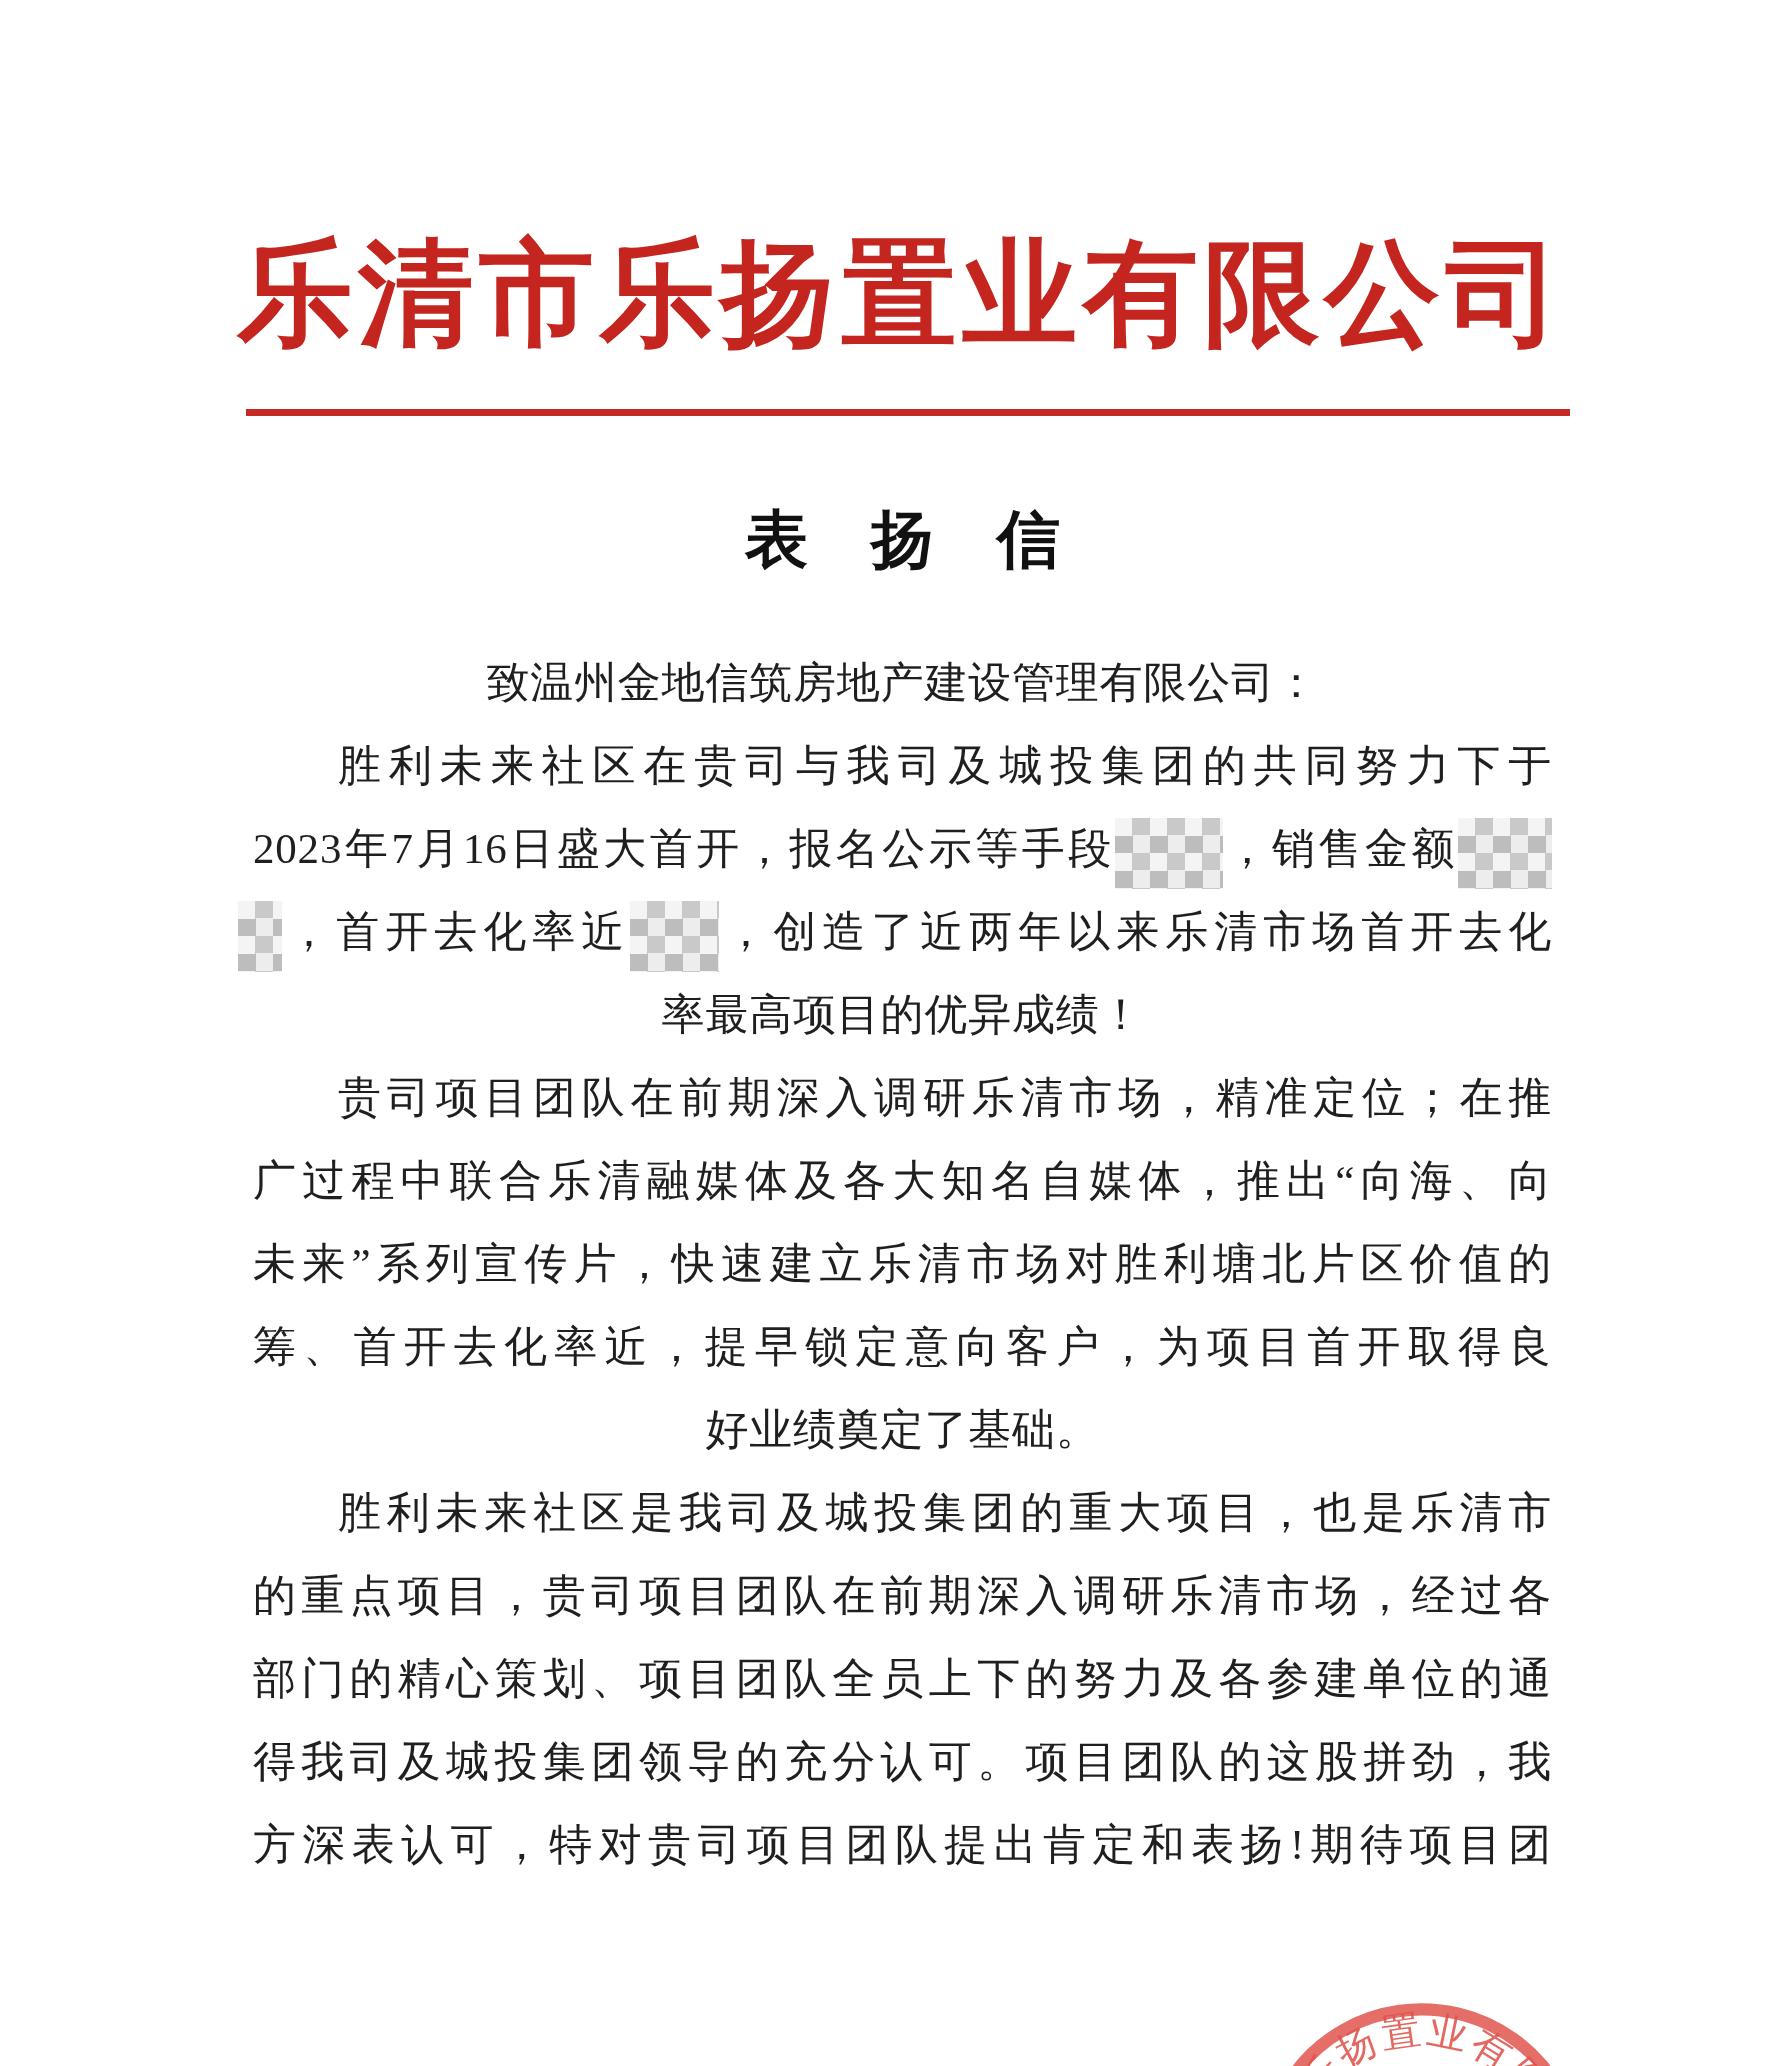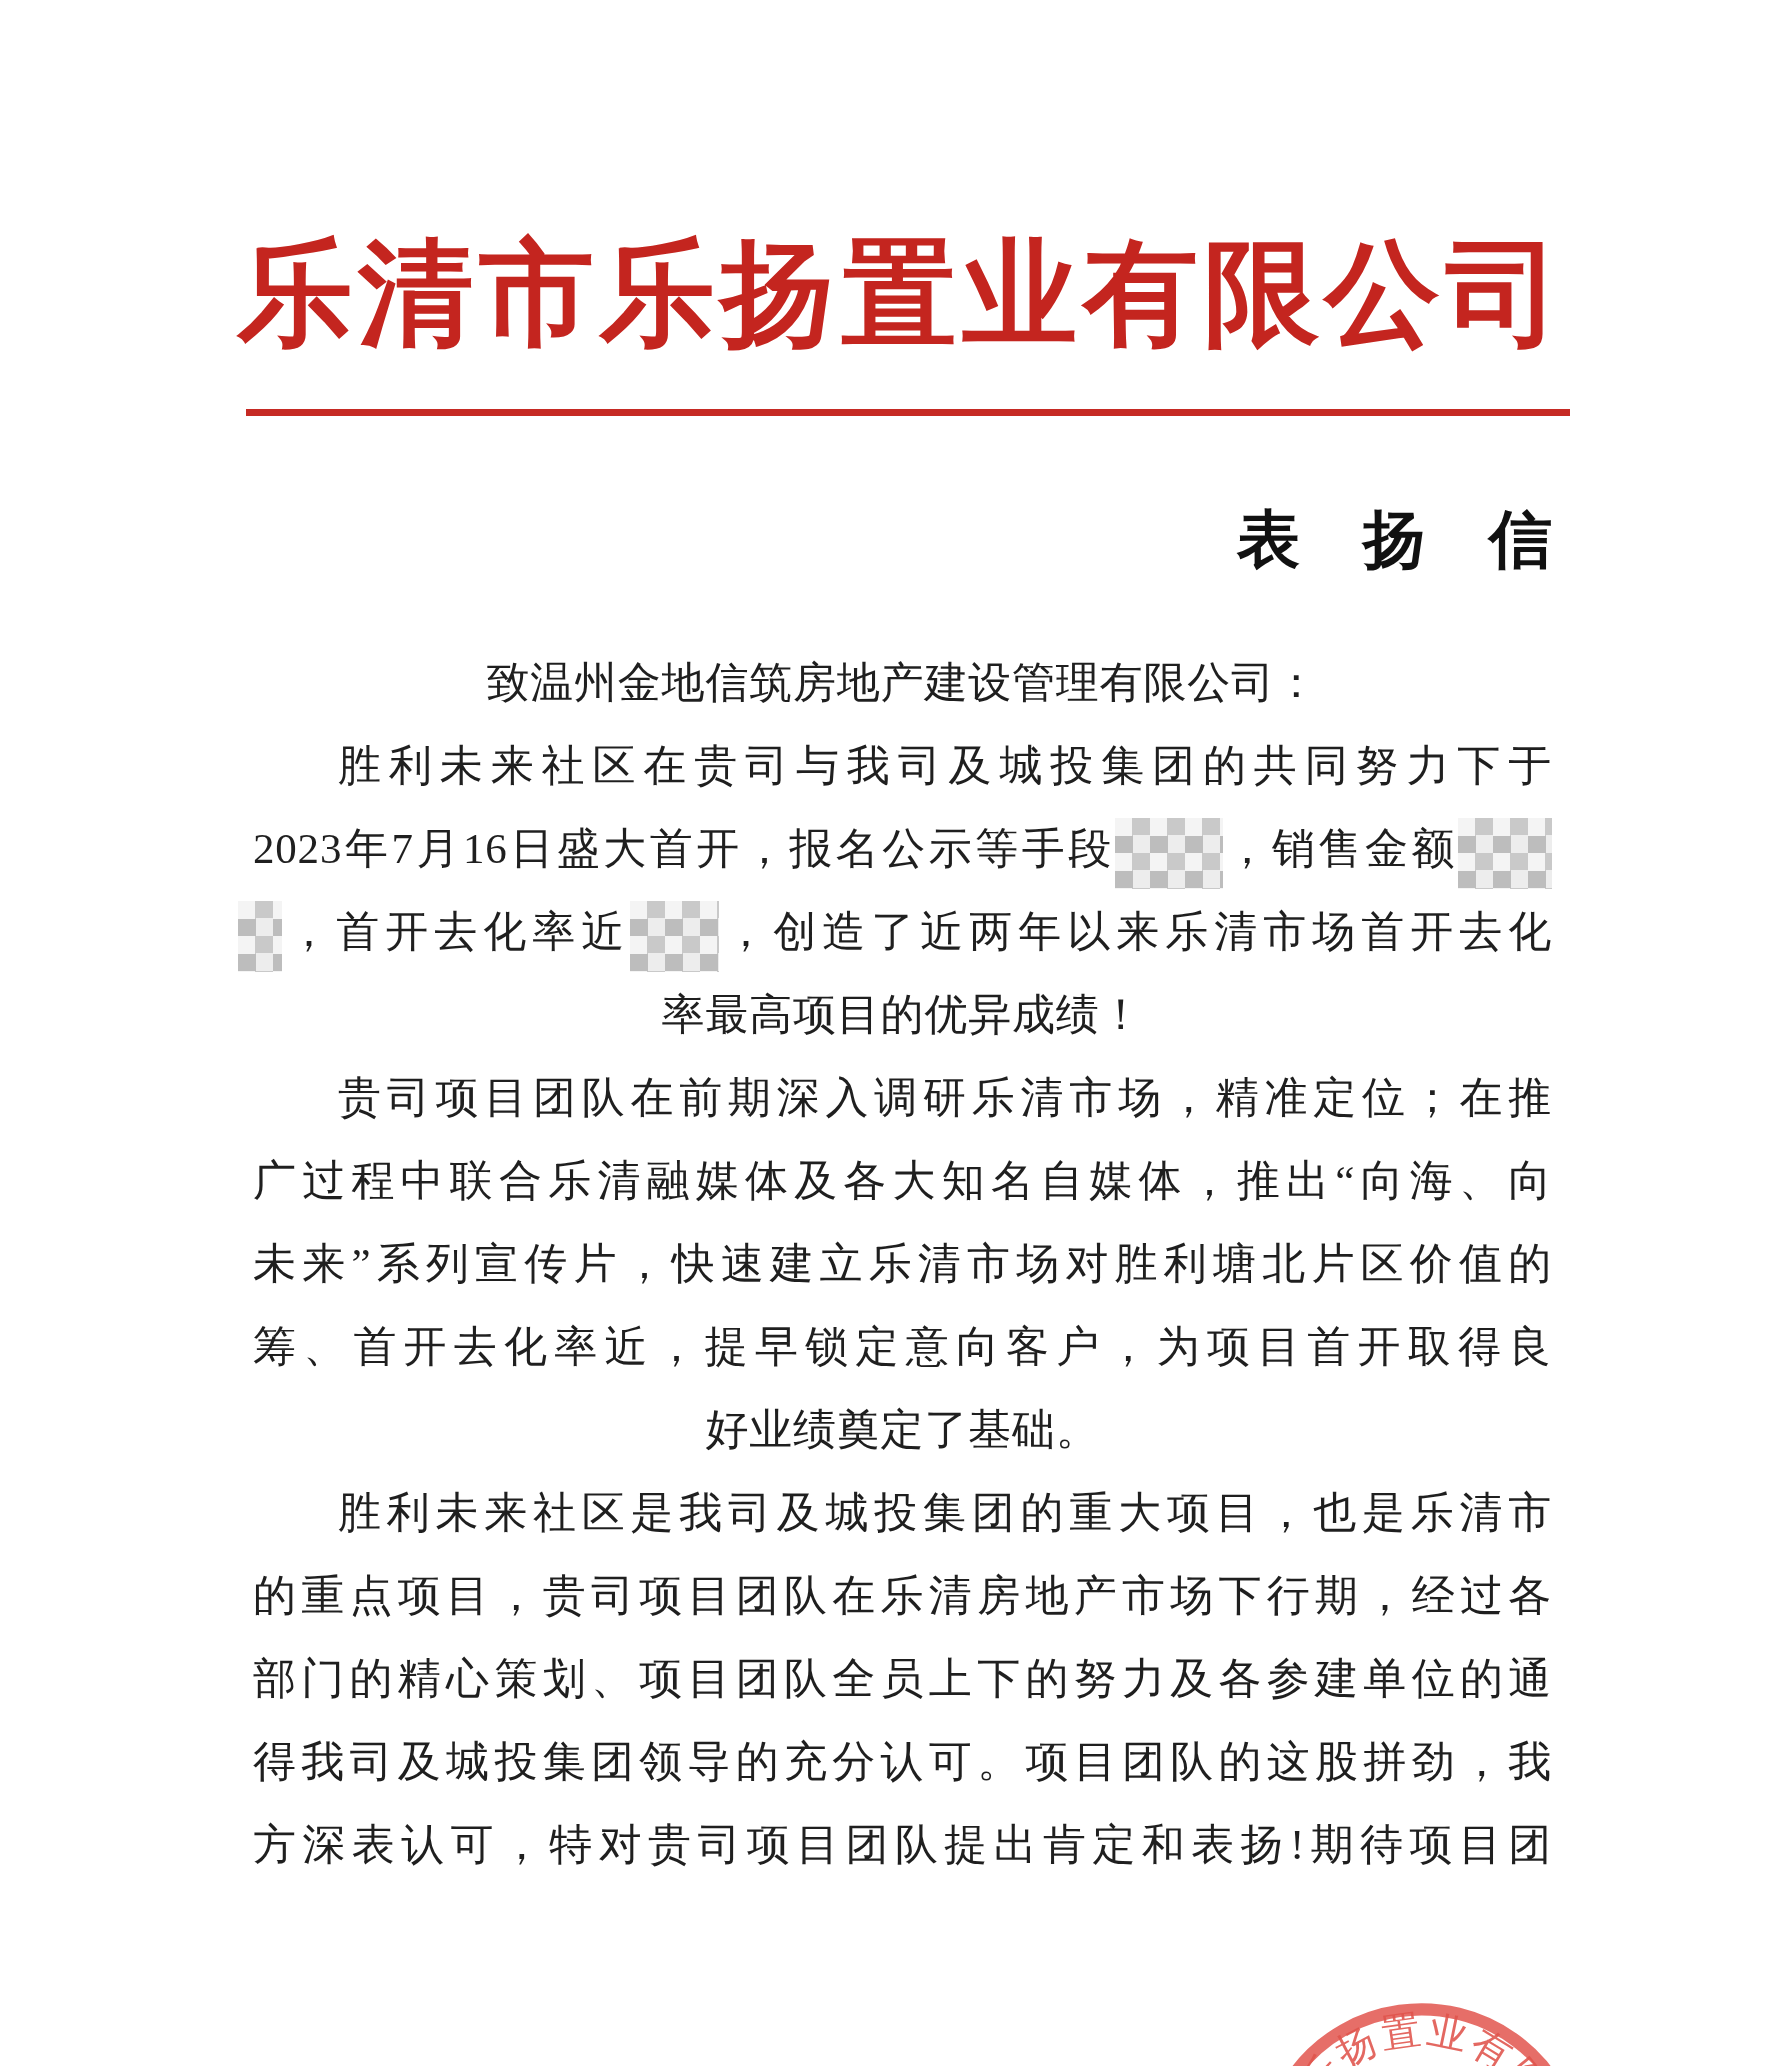--- a/index.html
+++ b/index.html
@@ -16,21 +16,21 @@
     line-height:132px;text-align:center;white-space:nowrap;
     font-size:115px;font-weight:bold;color:#c4251f;
     letter-spacing:5.8px;padding-left:5.8px;
   }
   .rule{
     position:absolute;left:246px;top:409px;width:1324px;height:7.4px;
     background:#c62a24;
   }
   .title{
     position:absolute;left:253px;top:499px;width:1299px;height:83px;
-    line-height:83px;text-align:right;
+    line-height:83px;text-align:center;
     font-size:63px;font-weight:bold;color:#111;
     white-space:nowrap;
   }
   .body{
     position:absolute;left:253px;top:641px;width:1299px;
     font-size:43px;letter-spacing:0.8px;
   }
   .line{height:83px;line-height:83px;}
   .line.justify{text-align:justify;text-align-last:justify;}
   .line.left{text-align:center;}
@@ -65,21 +65,21 @@
       <div class="line justify indent"><span>胜利未来社区在贵司与我司及城投集团的共同努力下于</span></div>
       <div class="line justify"><span>2023年7月16日盛大首开，报名公示等手段</span><span class="redaction" style="width: 108px;"></span><span>，销售金额</span><span class="redaction" style="width: 94px;"></span></div>
       <div class="line justify"><span class="redaction" style="width: 44px;"></span><span>，首开去化率近</span><span class="redaction" style="width: 89px;"></span><span>，创造了近两年以来乐清市场首开去化</span></div>
       <div class="line left"><span>率最高项目的优异成绩！</span></div>
       <div class="line justify indent"><span>贵司项目团队在前期深入调研乐清市场，精准定位；在推</span></div>
       <div class="line justify"><span>广过程中联合乐清融媒体及各大知名自媒体，推出“向海、向</span></div>
       <div class="line justify"><span>未来”系列宣传片，快速建立乐清市场对胜利塘北片区价值的</span></div>
       <div class="line justify"><span>筹、首开去化率近，提早锁定意向客户，为项目首开取得良</span></div>
       <div class="line left"><span>好业绩奠定了基础。</span></div>
       <div class="line justify indent"><span>胜利未来社区是我司及城投集团的重大项目，也是乐清市</span></div>
-      <div class="line justify"><span>的重点项目，贵司项目团队在乐清房地产市场下行期，经过各</span></div>
+      <div class="line justify"><span>的重点项目，贵司项目团队在前期深入调研乐清市场，经过各</span></div>
       <div class="line justify"><span>部门的精心策划、项目团队全员上下的努力及各参建单位的通</span></div>
       <div class="line justify"><span>得我司及城投集团领导的充分认可。项目团队的这股拼劲，我</span></div>
       <div class="line justify"><span>方深表认可，特对贵司项目团队提出肯定和表扬!期待项目团</span></div>
       <div class="line left"></div>
     </div>
 
   <svg class="stamp" viewBox="0 0 860 860">
     <defs>
       <path id="arcTop" d="M 184.3 602.1 A 300 300 0 1 1 675.7 602.1" fill="none"></path>
       <path id="arcBottom" d="M 134 537.7 A 315 315 0 0 0 726 537.7" fill="none"></path>

